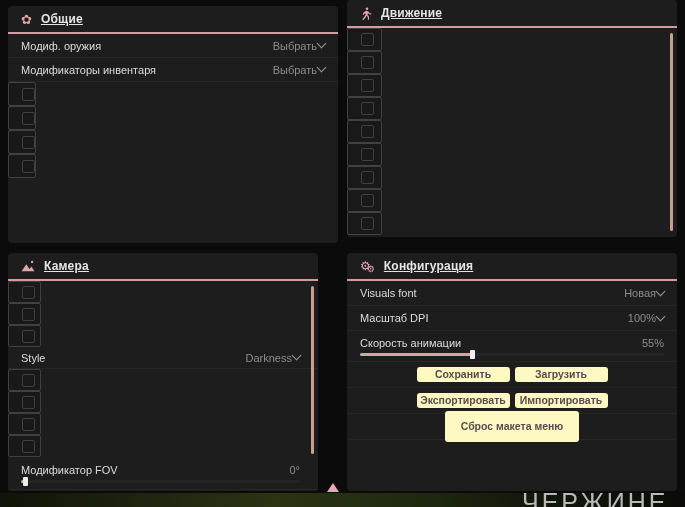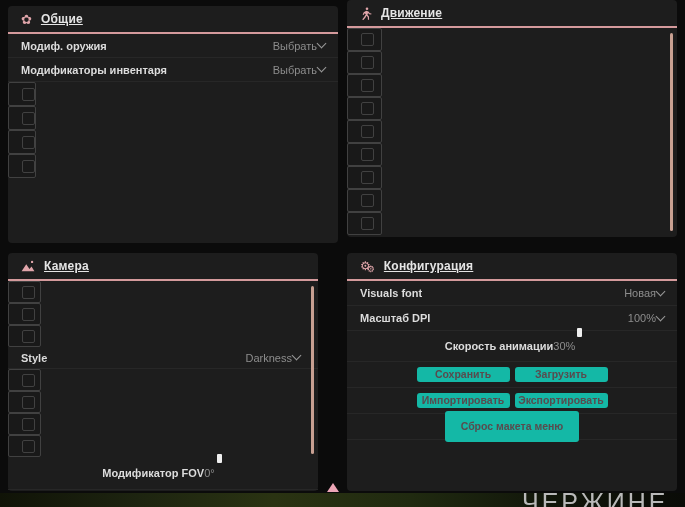--- a/index.html
+++ b/index.html
@@ -17,35 +17,35 @@
   .row{display:flex;align-items:center;justify-content:space-between;padding:0 13px;
        border-bottom:1px solid #272727;box-sizing:border-box;}
   #panel-0 .row{height:24px;}
   #panel-1 .row{height:23px;padding-right:20px;}
   #panel-2 .row{height:22px;padding-right:18px;padding-left:13px;}
   #panel-2 .row.slider-row{height:33px;}
   #panel-3 .row.dropdown{height:25px;}
   #panel-3 .row.slider-row{height:31px;}
   #panel-3 .row.buttons-row{height:26px;}
   .label{font-size:11px;color:#6d6d6d;white-space:nowrap;overflow:hidden;}
-  .label.bright{color:#dcdcdc;font-weight:700;}
+  .label.bright{color:#dcdcdc;font-weight:400;}
   .value{font-size:11px;color:#8d8d8d;}
   .dropdown-ctl{display:flex;align-items:center;gap:1px;cursor:pointer;}
   .dropdown-ctl .value{color:#8d8d8d;}
   .chev{width:6px;height:6px;border-right:1.5px solid #9a9a9a;border-bottom:1.5px solid #9a9a9a;
         transform:rotate(45deg);margin-top:-4px;flex:0 0 auto;}
   .checkbox{width:11px;height:11px;border:1px solid #414141;border-radius:2px;background:#191919;
             flex:0 0 auto;}
-  .slider-row{flex-direction:row;align-items:stretch;justify-content:center;gap:4px;}
+  .slider-row{flex-direction:column;align-items:stretch;justify-content:center;gap:4px;}
   .slider-top{display:flex;justify-content:space-between;align-items:center;}
   .slider-track{position:relative;height:3px;background:#252525;border-radius:2px;}
   .slider-fill{position:absolute;left:0;top:0;bottom:0;background:#d9a2a4;border-radius:2px;}
   .slider-handle{position:absolute;top:-3px;width:5px;height:9px;background:#efefef;border-radius:1px;}
   .buttons-row{justify-content:center;gap:5px;}
-  .btn{background:#14b8a6;color:#584b4e;font-size:10.5px;font-weight:700;border-radius:3px;
+  .btn{background:#fef9c3;color:#584b4e;font-size:10.5px;font-weight:700;border-radius:3px;
        height:15px;line-height:15px;width:93px;text-align:center;cursor:pointer;}
   .buttons-row .btn:only-child{width:auto;padding:8px 16px;}
   .scrollbar{position:absolute;width:3px;background:#c8a092;border-radius:2px;right:4px;z-index:3;}
   .sb-1{top:5px;bottom:4px;}
   .sb-2{top:5px;height:168px;}
   #game-strip{position:absolute;left:0;right:0;bottom:0;height:14px;z-index:0;
     background:linear-gradient(90deg,#101307 0%,#1d2410 20%,#2a3312 40%,#202a10 60%,#11160a 80%,#0a0b07 100%);}
   #watermark{position:absolute;left:522px;top:488px;z-index:4;color:#b9b9b9;font-size:25px;
              font-weight:400;letter-spacing:3px;white-space:nowrap;}
   #cursor{position:absolute;left:327px;top:483px;z-index:5;width:0;height:0;
@@ -230,34 +230,34 @@
         <div class="row dropdown">
           <span class="label bright">Масштаб DPI</span>
           <div class="dropdown-ctl">
             <span class="value">100%</span>
             <span class="chev"></span>
           </div>
         </div>
         <div class="row slider slider-row">
           <div class="slider-top">
             <span class="label bright">Скорость анимации</span>
-            <span class="value">30%</span>
+            <span class="value">55%</span>
           </div>
           <div class="slider-track">
             <div class="slider-fill" style="width: 37%;"></div>
             <div class="slider-handle" style="left: calc(37% - 2px);"></div>
           </div>
         </div>
         <div class="row buttons buttons-row">
           <div class="btn">Сохранить</div>
           <div class="btn">Загрузить</div>
         </div>
         <div class="row buttons buttons-row">
+          <div class="btn">Экспортировать</div>
           <div class="btn">Импортировать</div>
-          <div class="btn">Экспортировать</div>
         </div>
         <div class="row buttons buttons-row">
           <div class="btn">Сброс макета меню</div>
         </div>
       </div>
   </div>
 
 </div>
 
 </body></html>

